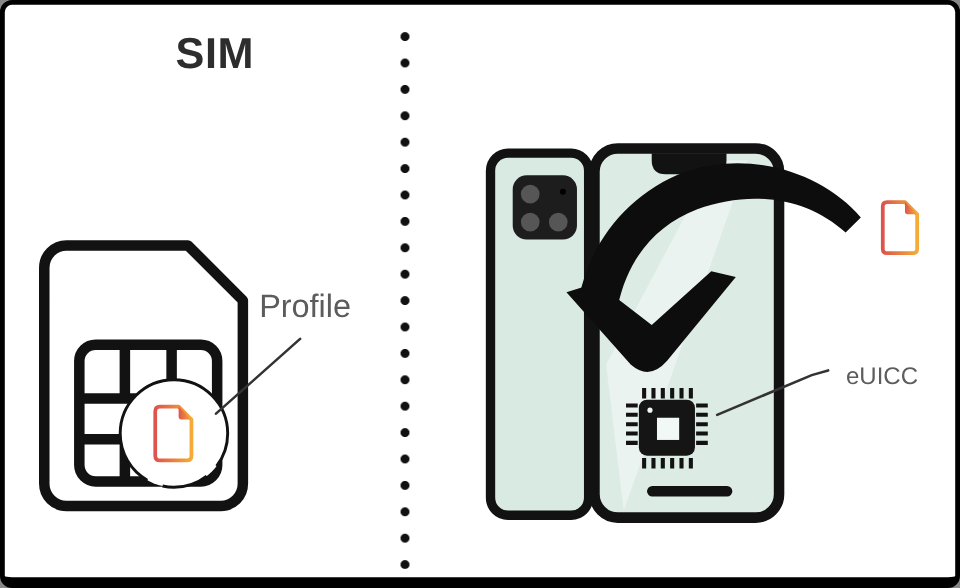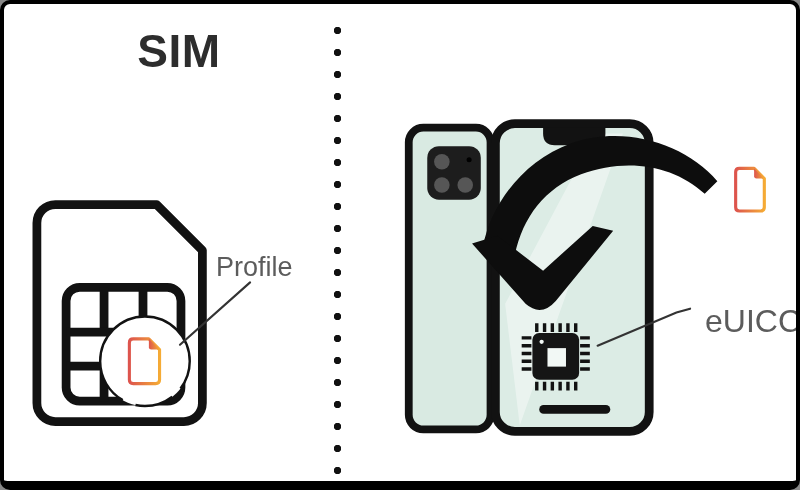--- a/index.html
+++ b/index.html
@@ -10,30 +10,30 @@
     background:#ffffff;
     border:4px solid #000;
     border-bottom-width:9px;
     border-radius:10px;
     overflow:hidden;
     font-family:"Liberation Sans", sans-serif;
   }
   .art{position:absolute;left:0;top:0;width:100%;height:100%;}
   .title{
     position:absolute;top:20px;width:200px;
-    text-align:center;font-size:46px;font-weight:600;color:#2d2d2d;
+    text-align:center;font-size:36px;font-weight:600;color:#2d2d2d;
     letter-spacing:0.5px;
   }
   #sim-title{left:75px;}
   #esim-title{left:448px;}
   .callout{
     position:absolute;color:#5c5c5c;font-weight:400;
   }
-  #profile-label{left:212px;top:248px;font-size:27px;text-align:center;}
-  #euicc-label{left:701px;top:299px;font-size:32px;}
+  #profile-label{left:212px;top:236px;font-size:27px;text-align:center;}
+  #euicc-label{left:701px;top:299px;font-size:20px;}
   #divider{
     position:absolute;left:329px;top:22px;width:9px;height:448px;
     background-image:radial-gradient(circle at 4.5px 4.5px,#111 3.4px,rgba(0,0,0,0) 4px);
     background-size:9px 22px;
     background-repeat:repeat-y;
   }
 </style>
 </head>
 <body>
 

